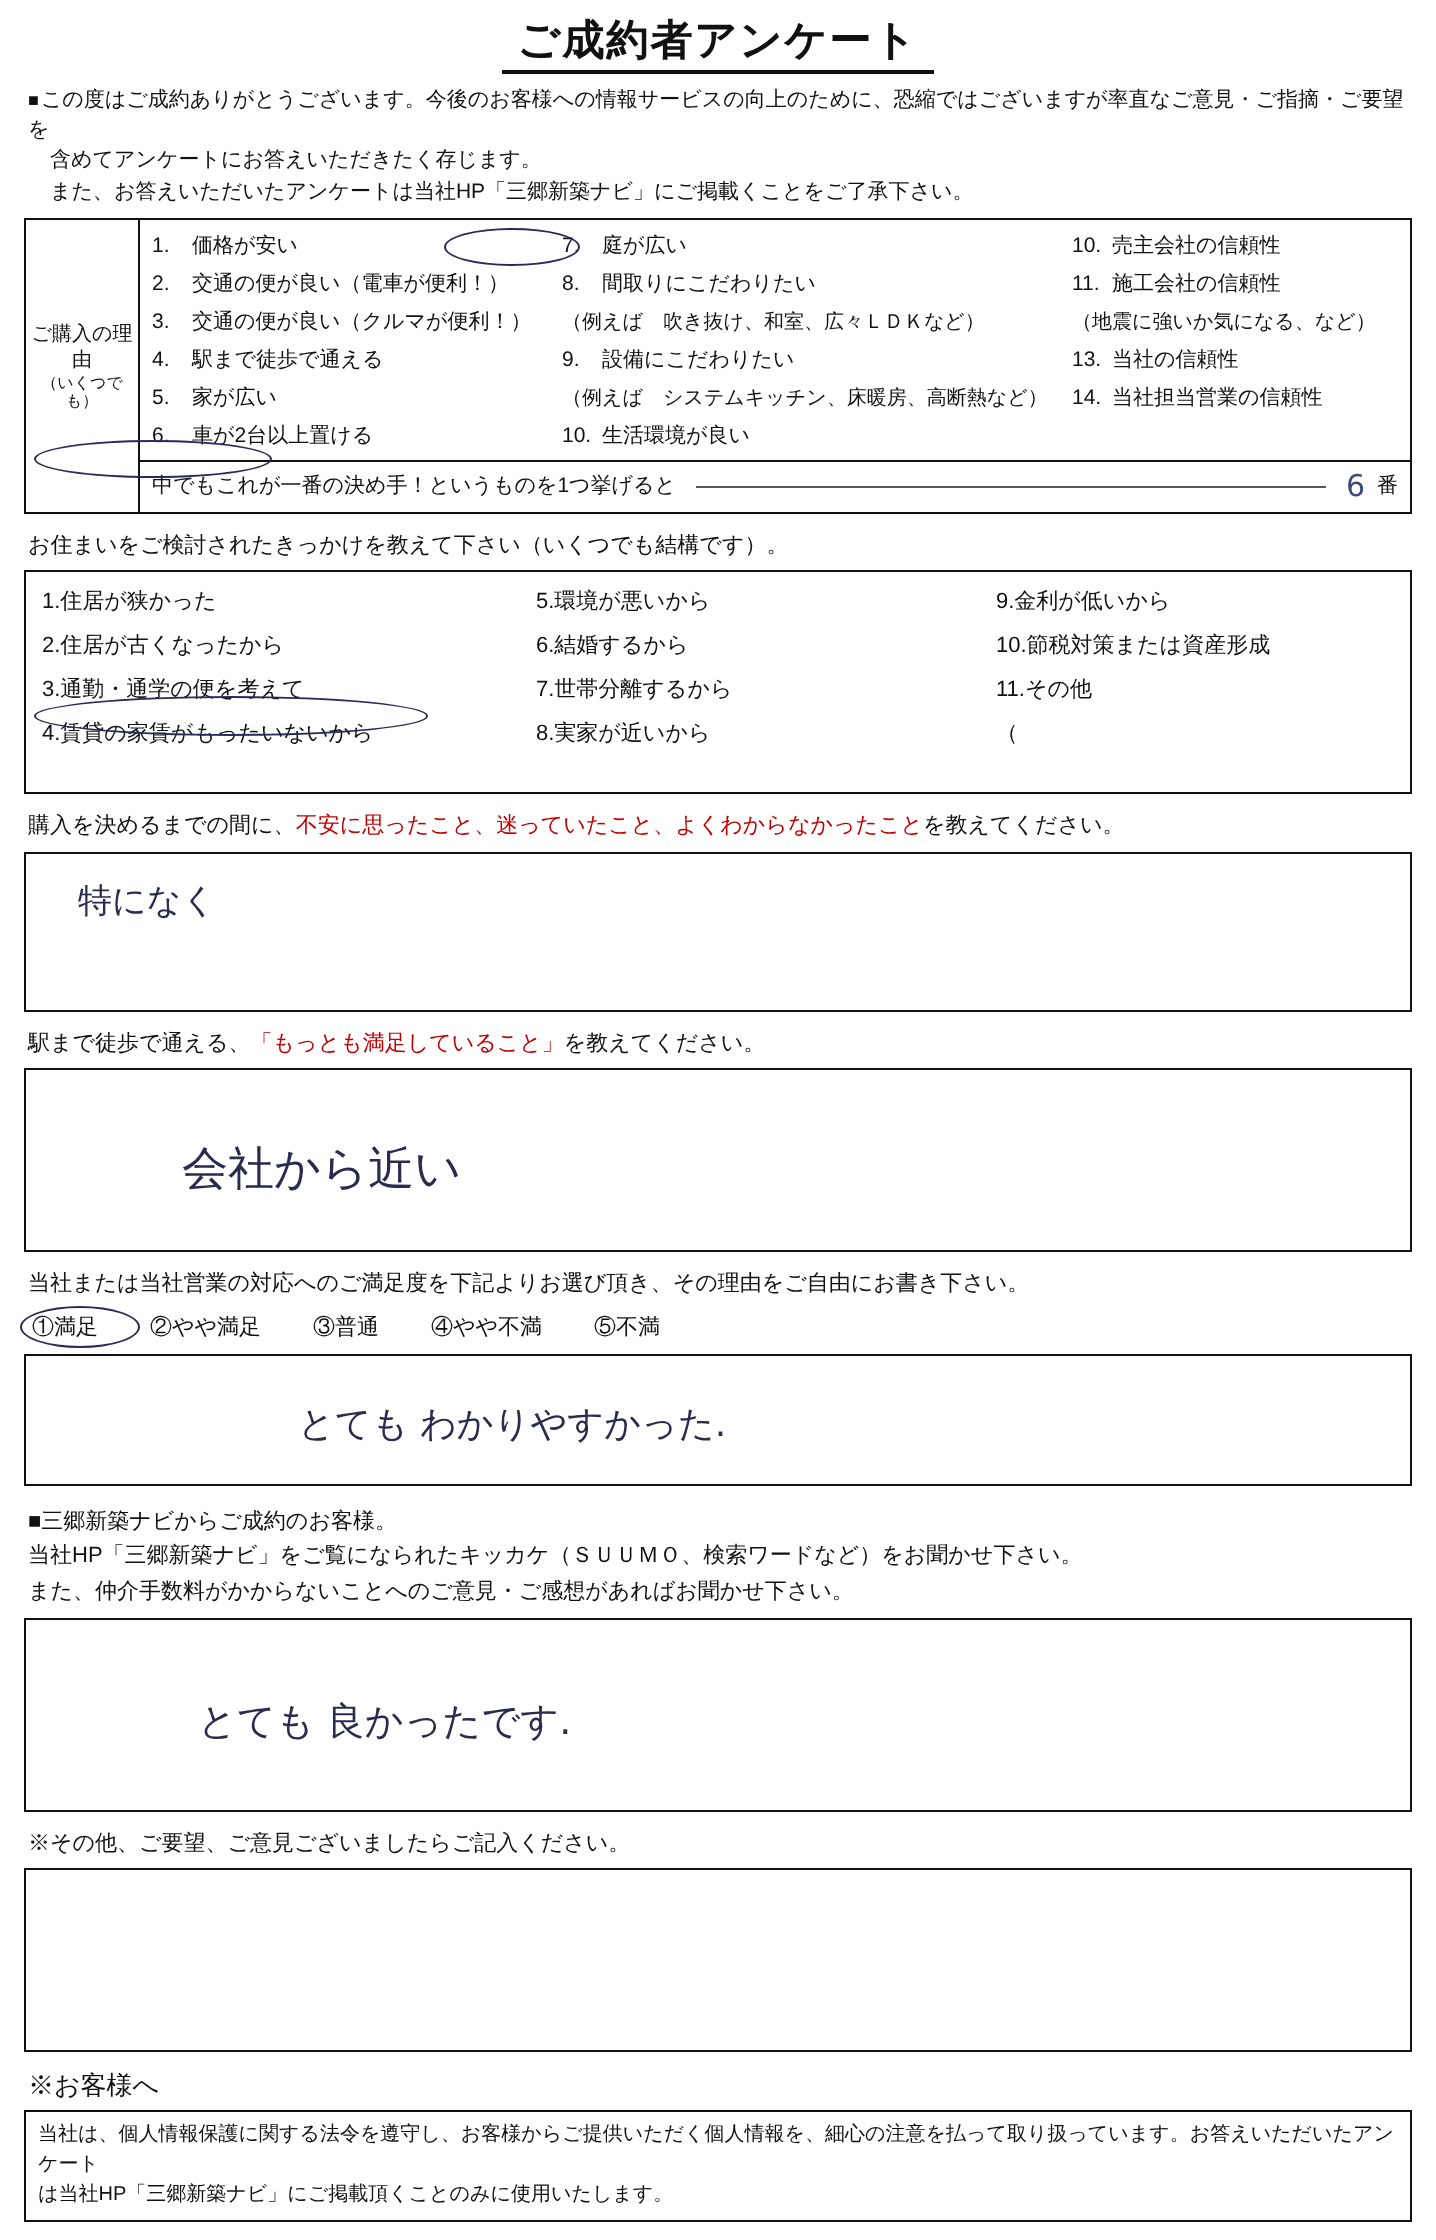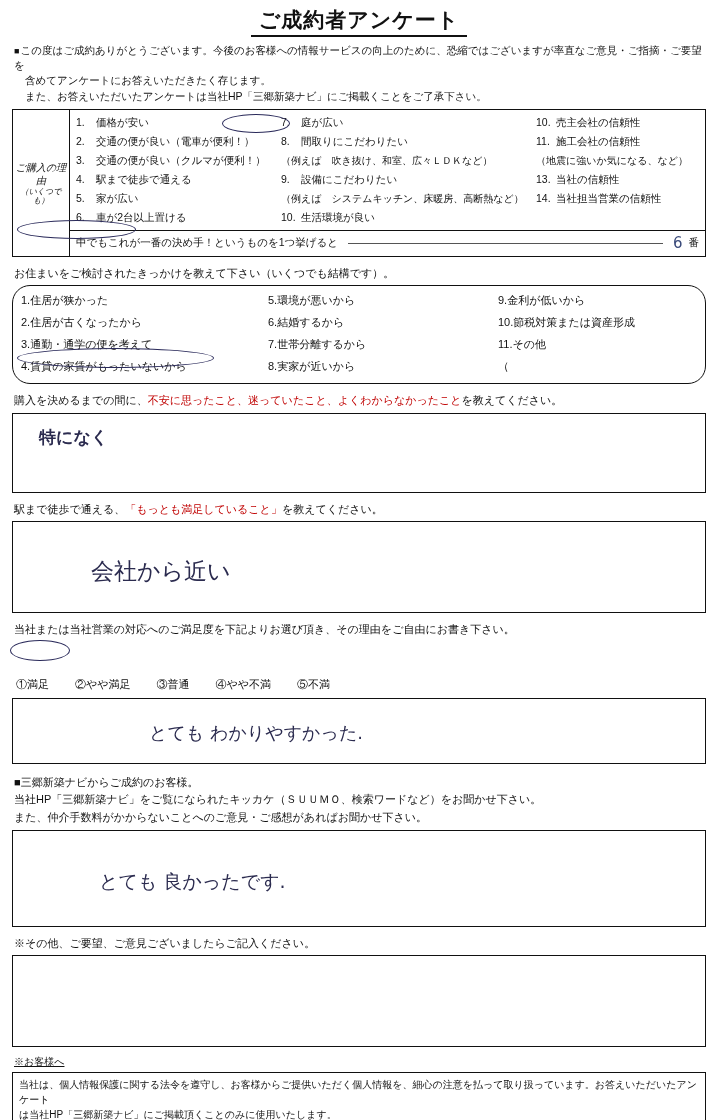--- a/index.html
+++ b/index.html
@@ -60,21 +60,20 @@
     flex: 0 0 56px;
     border-right: 1px solid #111;
     font-size: 10px;
     display: flex;
     flex-direction: column;
     align-items: center;
     justify-content: center;
     line-height: 1.3;
     text-align: center;
     padding: 2px 0;
-    font-style: italic;
   }
   .reasons-label .small {
     font-size: 8px;
     line-height: 1.15;
   }
   .reasons-body {
     flex: 1 1 auto;
   }
   .reasons-grid {
     display: grid;
@@ -132,23 +131,22 @@
     margin: 9px 0 4px 2px;
     line-height: 1.4;
   }
   .red { color: #c00000; }
   .box {
     border: 1.5px solid #111;
     position: relative;
   }
   
   .kikkake {
-    padding: 7px 8px 9px 8px;
+    padding: 7px 8px 22px 8px;
     font-size: 11px;
-    border-radius: 18px;
   }
   .kik-grid {
     display: grid;
     grid-template-columns: 247px 230px 1fr;
     row-gap: 7px;
   }
   .kik-grid .cell { white-space: nowrap; position: relative; }
   .paren { letter-spacing: 0; }
   
   .ans-box {
@@ -163,32 +161,31 @@
     white-space: nowrap;
   }
   
   .sat-row {
     font-size: 11px;
     margin: 6px 0 0 4px;
     position: relative;
     display: flex;
     gap: 26px;
   }
-  .sat-row .opt { white-space: nowrap; margin-top: 34px; }
+  .sat-row .opt { white-space: nowrap; }
   
   .navi-head {
     font-size: 11px;
     line-height: 1.55;
     margin: 10px 0 4px 2px;
   }
   
   .footer-head {
-    font-size: 10px;
+    font-size: 13px;
     margin: 8px 0 3px 2px;
-    text-decoration: underline;
   }
   .footer-box {
     border: 1.5px solid #111;
     font-size: 10px;
     line-height: 1.5;
     padding: 4px 6px 5px 6px;
   }
 </style>
 </head>
 <body>
@@ -269,21 +266,21 @@
       <div class="cell">8.実家が近いから</div>
       <div class="cell paren">（　　　　　　　　　　　　　　　　　　　　　　）</div>
     </div>
     <div class="circ" style="left:4px; top:62px; width:195px; height:18px;"></div>
   </div>
 
   <div class="q-head">
     <span>購入を決めるまでの間に、</span><span class="red">不安に思ったこと、迷っていたこと、よくわからなかったこと</span><span>を教えてください。</span>
   </div>
   <div class="ans-box" style="height:78px;">
-    <span class="hand" style="left:26px; top:12px; font-size:17px;font-weight:bold;">特になく</span>
+    <span class="hand" style="left:26px; top:12px; font-size:17px;">特になく</span>
   </div>
 
   <div class="q-head">
     <span>駅まで徒歩で通える、</span><span class="red">「もっとも満足していること」</span><span>を教えてください。</span>
   </div>
   <div class="ans-box" style="height:90px;">
     <span class="hand" style="left:78px; top:34px; font-size:23px;">会社から近い</span>
   </div>
 
   <div class="q-head">当社または当社営業の対応へのご満足度を下記よりお選び頂き、その理由をご自由にお書き下さい。</div>

